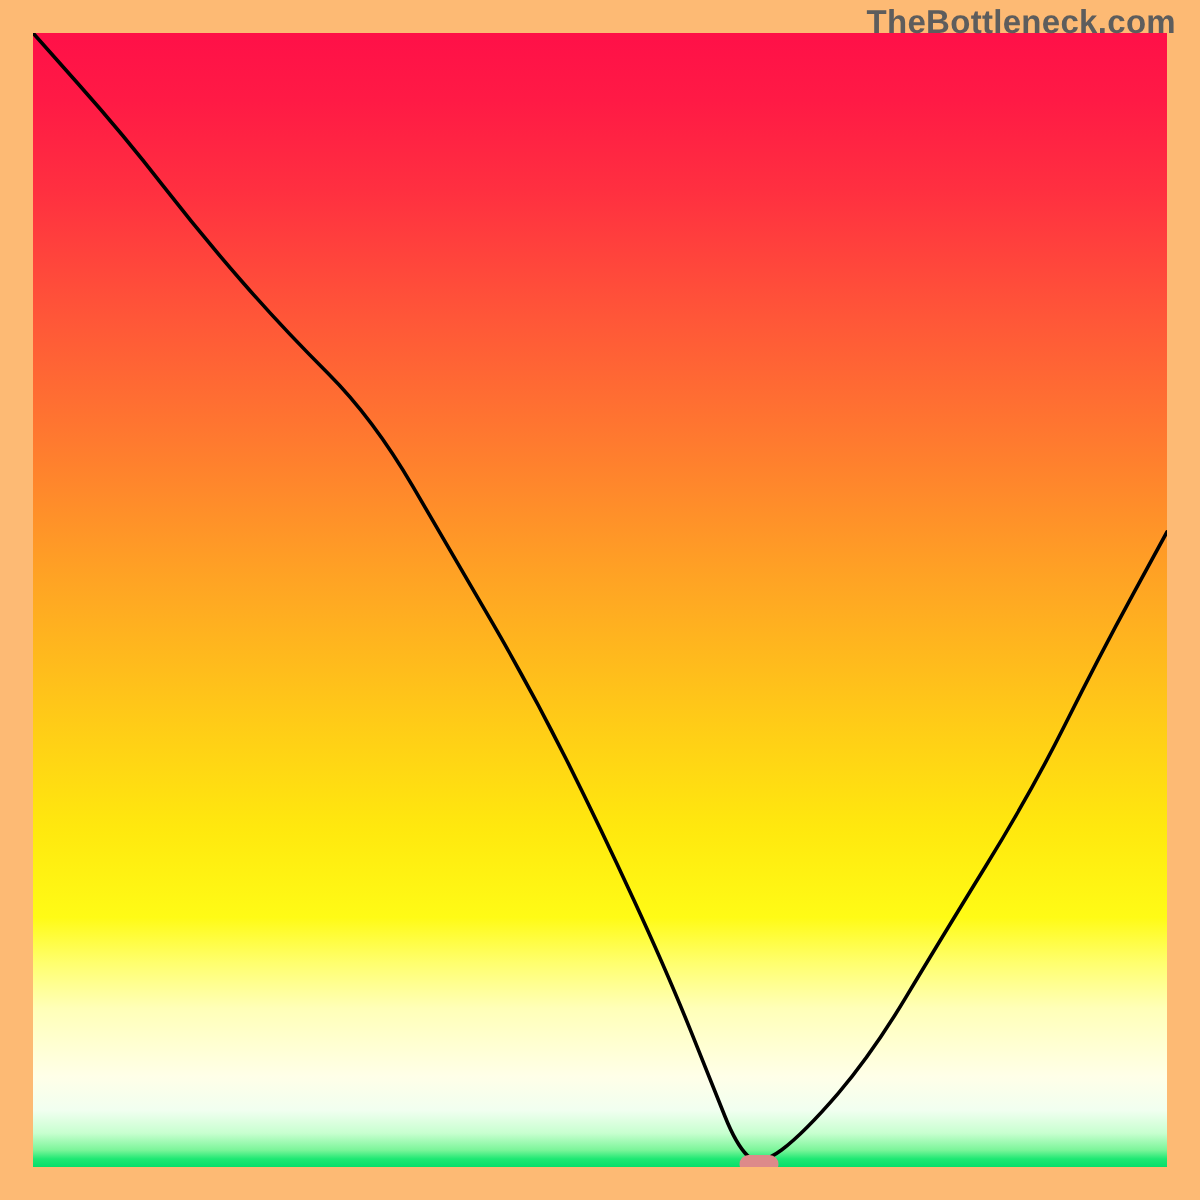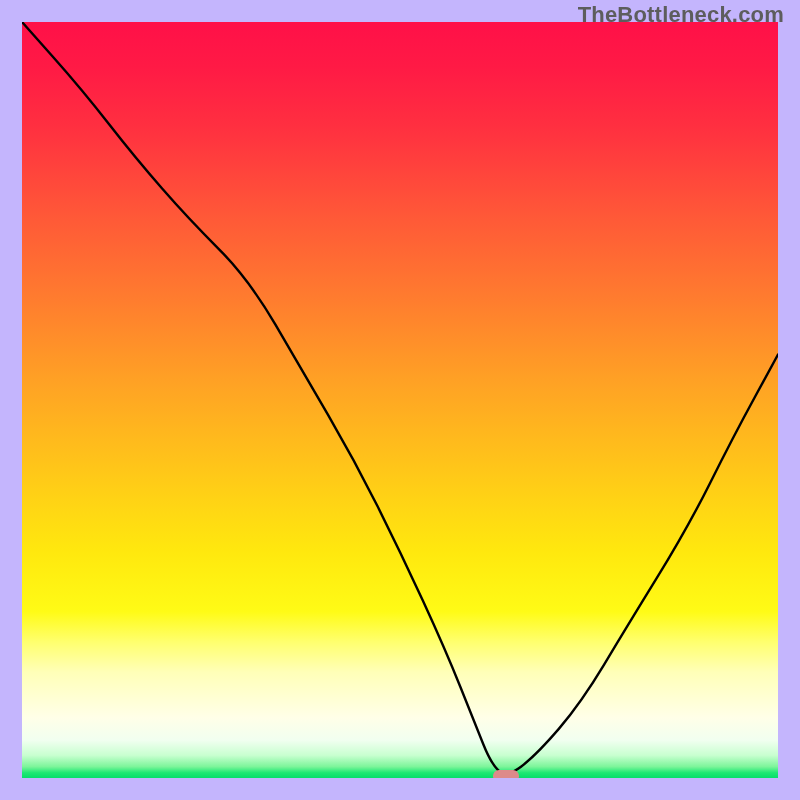--- a/index.html
+++ b/index.html
@@ -7,21 +7,21 @@
     padding: 0;
     width: 800px;
     height: 800px;
     background: #000;
     font-family: Arial, Helvetica, sans-serif;
   }
   .container {
     position: relative;
     width: 800px;
     height: 800px;
-    background: #c4b5fd;
+    background: #fdba74;
   }
   .watermark {
     position: absolute;
     top: 2px;
     right: 16px;
     color: #5d5d5d;
     font-size: 22px;
     font-weight: 600;
     z-index: 30;
     letter-spacing: 0.2px;

